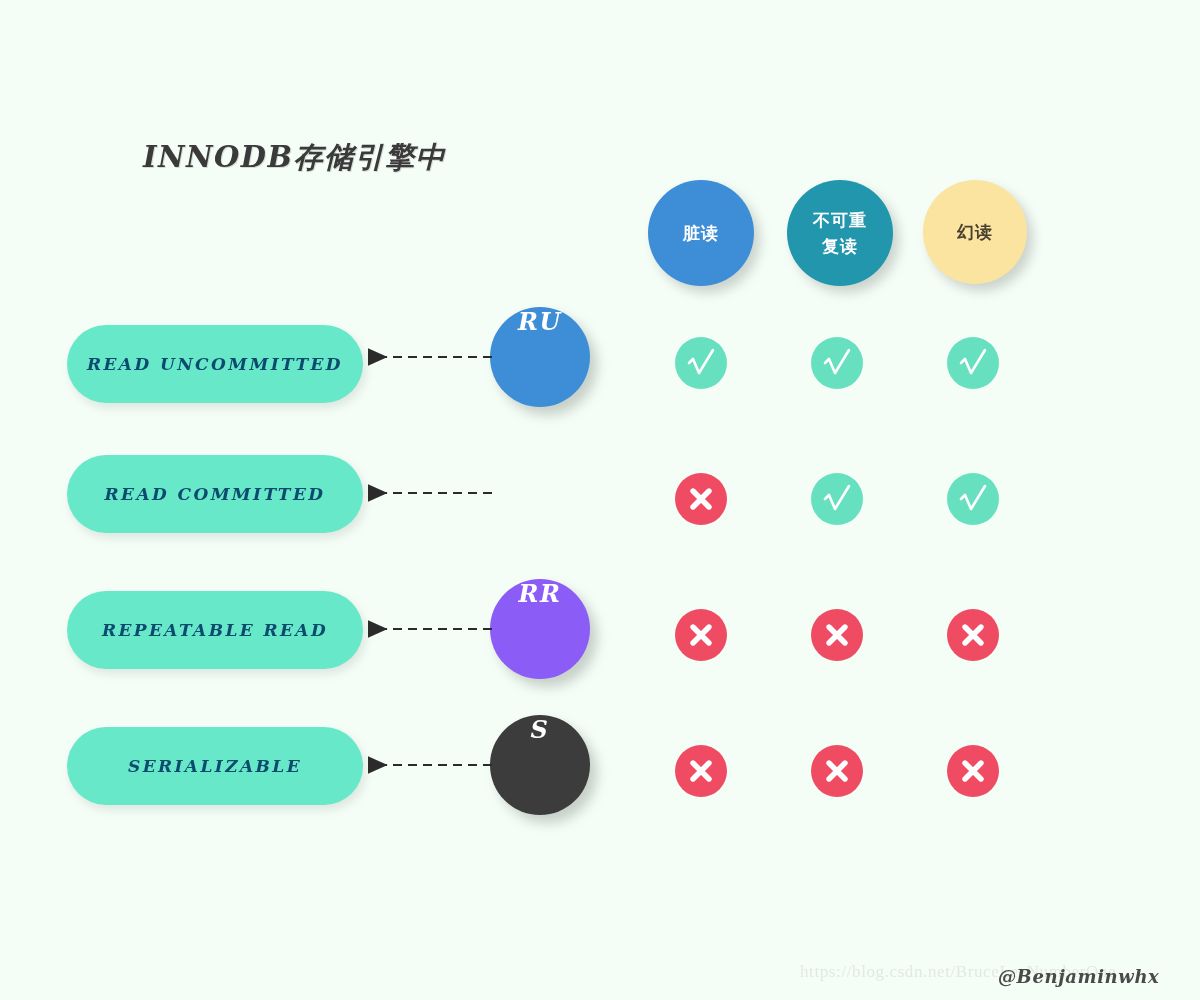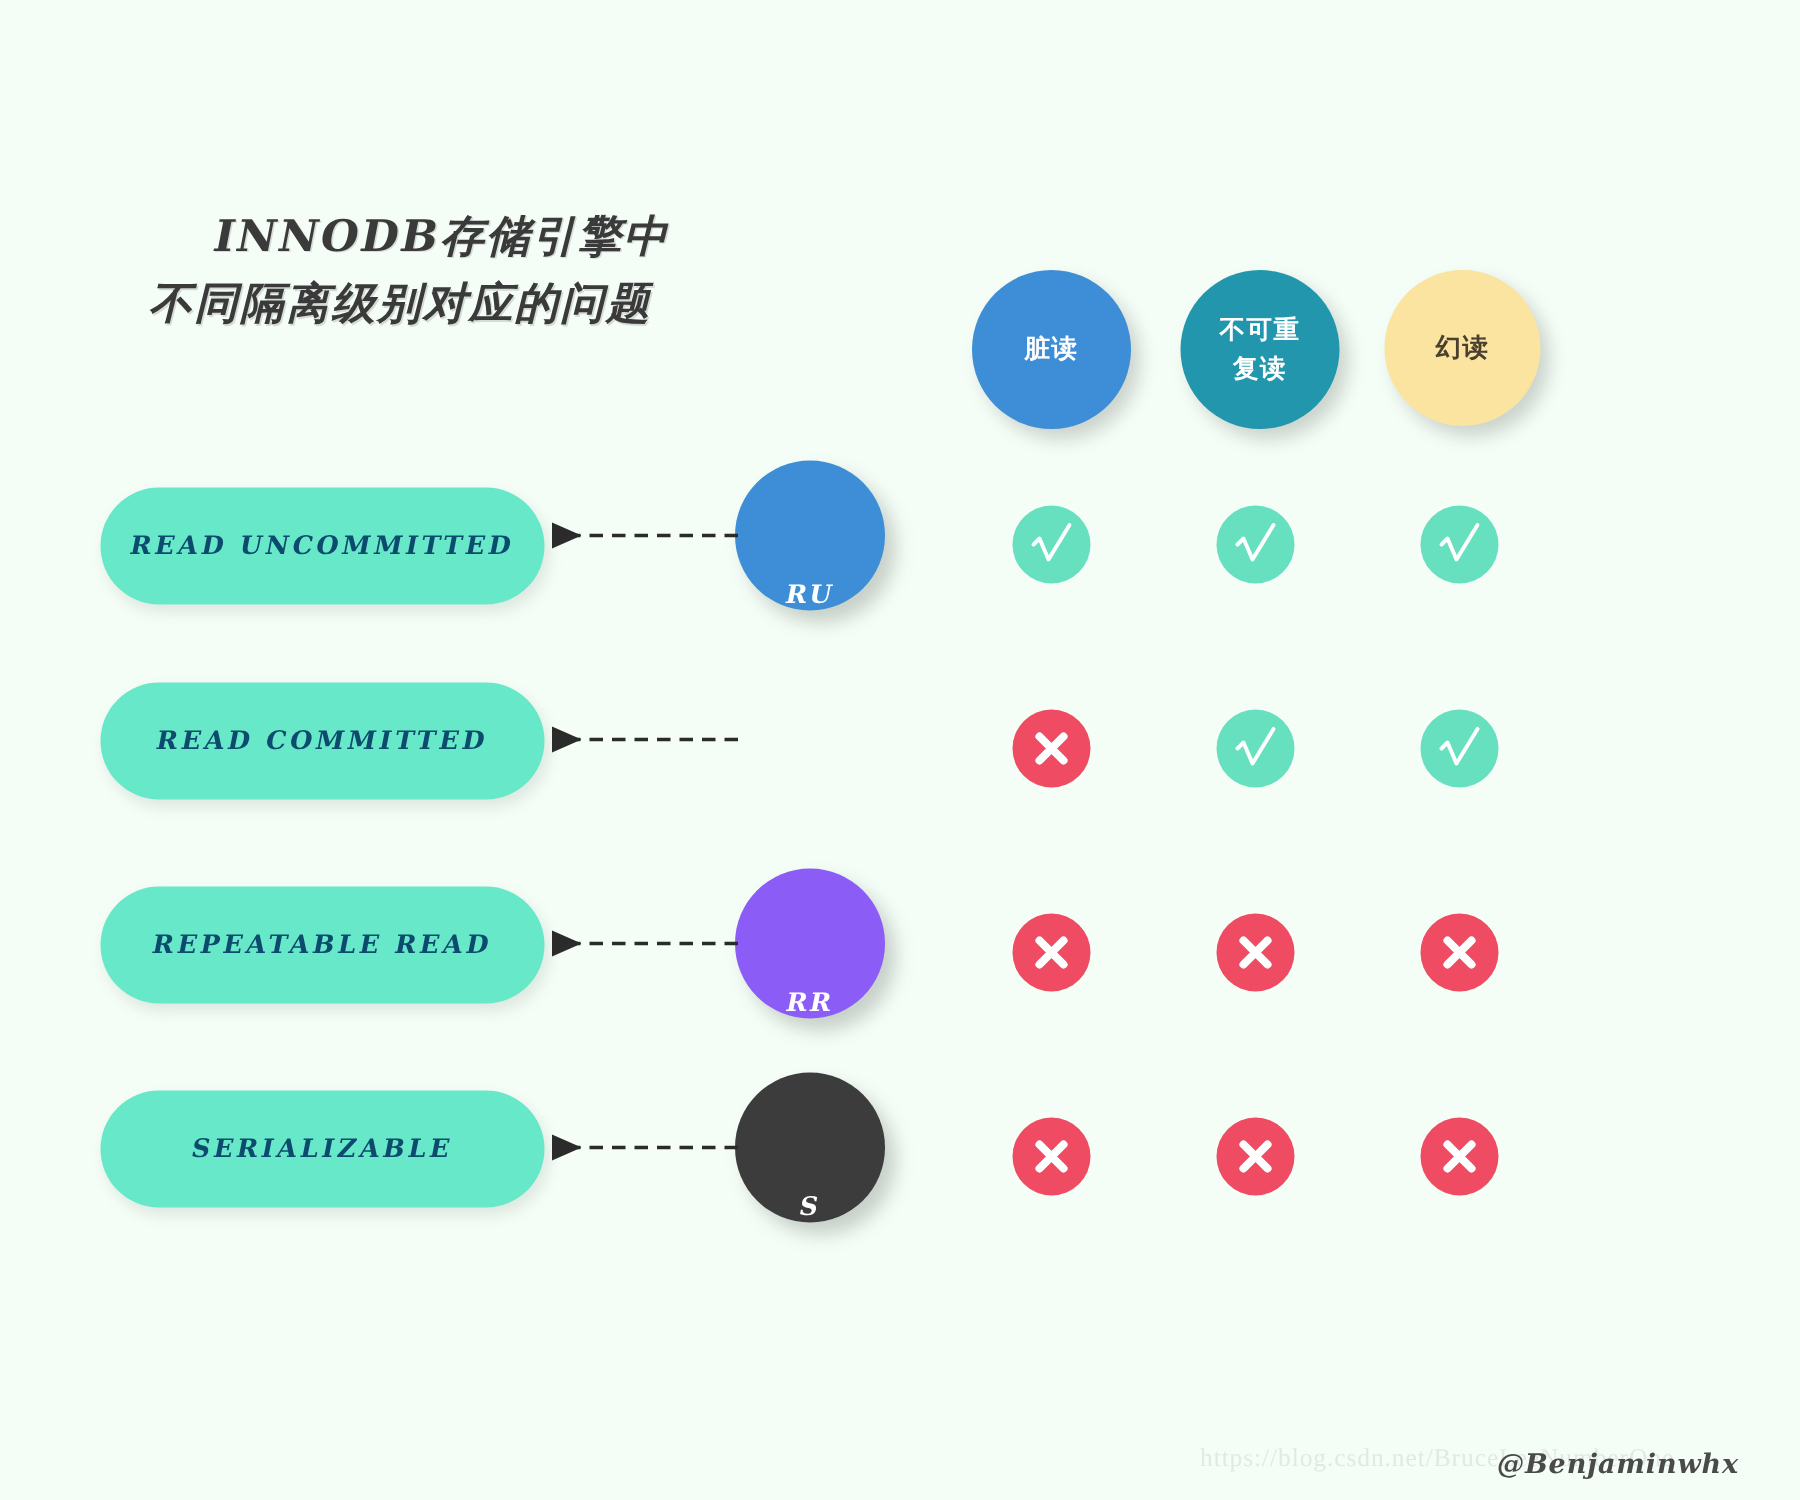--- a/index.html
+++ b/index.html
@@ -83,27 +83,27 @@
     letter-spacing: 2.4px;
     color: #0c4a6e;
     white-space: nowrap;
   }
 
   
   .level-circle {
     position: absolute;
     border-radius: 50%;
     display: flex;
-    align-items: flex-end;
+    align-items: flex-start;
     justify-content: center;
     color: #ffffff;
     font-family: "DejaVu Serif", serif;
     font-style: italic;
     font-weight: bold;
-    font-size: 17px;
+    font-size: 24px;
     letter-spacing: 1.5px;
     box-shadow: 7px 8px 12px rgba(120,130,120,0.36);
   }
 
   
   .mark {
     position: absolute;
     width: 52px;
     height: 52px;
     border-radius: 50%;
@@ -147,21 +147,20 @@
     white-space: nowrap;
   }
 </style>
 </head>
 <body>
 
 <div id="canvas">
 
   <div class="title">
     <div class="title-line1">INNODB存储引擎中</div>
-    <div class="title-line2">不同隔离级别对应的问题</div>
   </div>
 
   <div class="head-circle" style="left:648px; top:180px; width:106px; height:106px; background:#3d8ed6; color:#ffffff;">
     <span>脏读</span>
   </div>
 
   <div class="head-circle" style="left:787px; top:180px; width:106px; height:106px; background:#2196ad; color:#ffffff;">
     <span style="white-space:pre-line;">不可重
 复读</span>
   </div>

